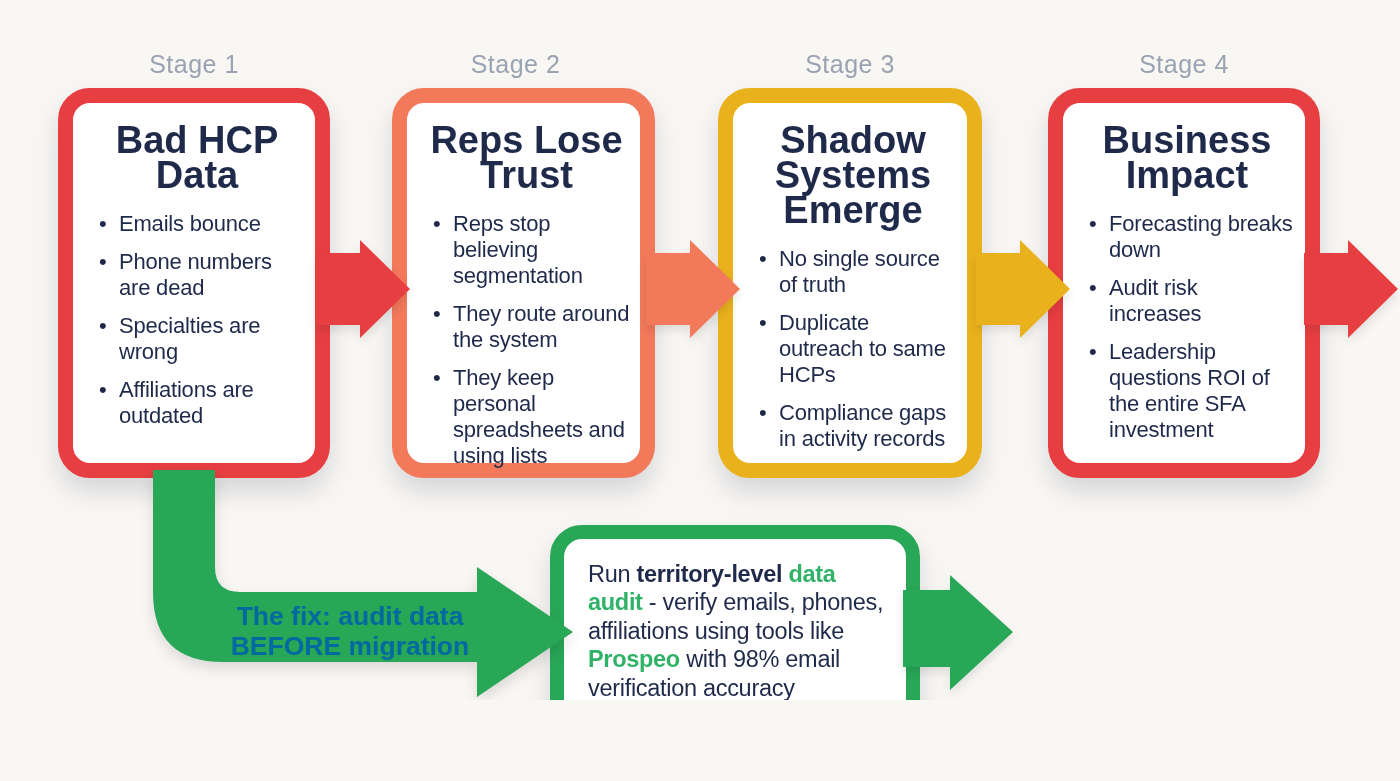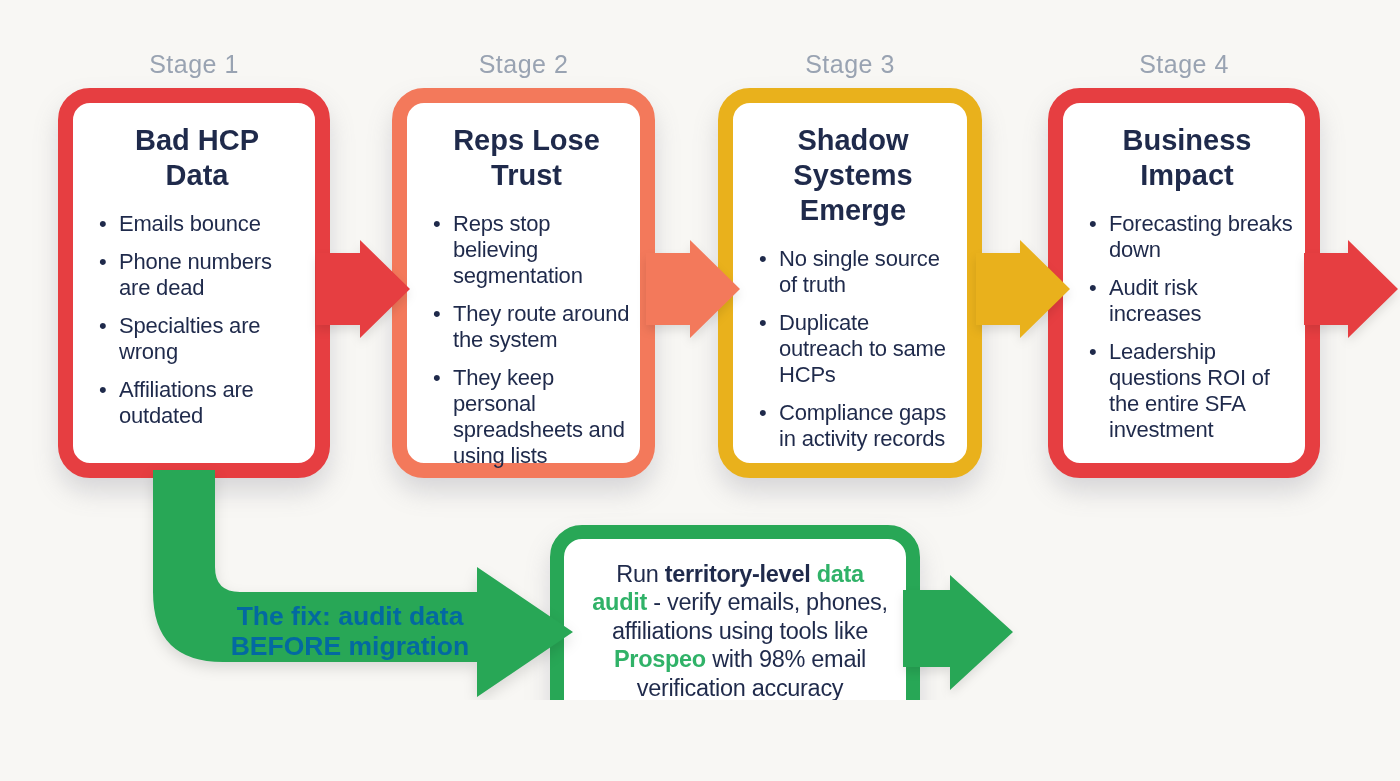--- a/index.html
+++ b/index.html
@@ -17,21 +17,21 @@
   .stage-label {
     position: absolute;
     top: 50px;
     text-align: center;
     font-size: 25px;
     font-weight: 400;
     color: var(--label-gray, #99a3b2);
     letter-spacing: 0.5px;
   }
   .stage-label-1 { left: 58px;   width: 272px; }
-  .stage-label-2 { left: 392px;  width: 263px; }
+  .stage-label-2 { left: 384px;  width: 263px; }
   .stage-label-3 { left: 718px;  width: 264px; }
   .stage-label-4 { left: 1048px; width: 272px; }
 
   
   .stage-box {
     position: absolute;
     top: 88px;
     height: 390px;
     box-sizing: border-box;
     background: var(--box-white, #fff);
@@ -44,21 +44,21 @@
   .stage-2 { left: 392px;  width: 263px; }
   .stage-3 { left: 718px;  width: 264px; }
   .stage-4 { left: 1048px; width: 272px; }
 
   .stage-inner { padding: 20px 10px 0 16px; }
   .stage-title {
     margin: 0 auto;
     max-width: 200px;
     text-align: center;
     color: var(--navy, #1f2a4b);
-    font-size: 29px;
+    font-size: 38px;
     line-height: 35px;
     font-weight: bold;
     white-space: pre-line;
   }
   .bullets {
     margin: 18px 0 0;
     padding: 0 0 0 8px;
     list-style: none;
   }
   .bullets li {
@@ -137,21 +137,21 @@
     z-index: 2;
   }
   .fix-box    { left: 550px; top: 525px; width: 370px; height: 212px; }
   .result-box { left: 980px; top: 528px; width: 337px; height: 205px; }
 
   .rich-text {
     margin: 0;
     color: var(--navy, #1f2a4b);
     letter-spacing: -0.3px;
   }
-  .fix-box .rich-text    { padding: 0 14px 0 24px; font-size: 23.5px; line-height: 28.5px; text-align: center; }
+  .fix-box .rich-text    { padding: 0 14px 0 24px; font-size: 23.5px; line-height: 28.5px; }
   .result-box .rich-text { padding: 0 10px 0 28px; font-size: 24px;   line-height: 29px; }
   .seg-bold  { font-weight: bold; }
   .seg-green { color: var(--green-text, #30b268); }
 </style>
 </head>
 <body>
 
 <div class="canvas">
 
   <div class="stage-label stage-label-1">Stage 1</div>

